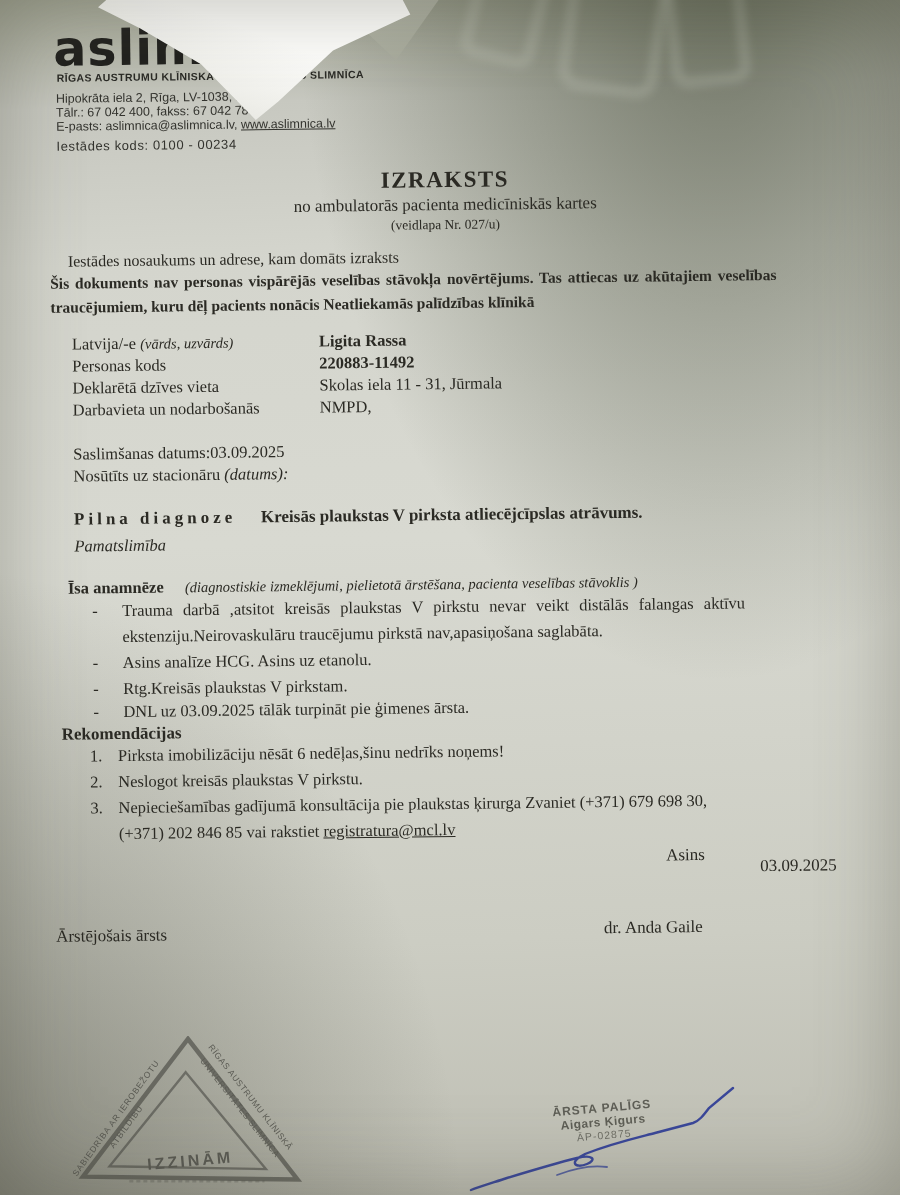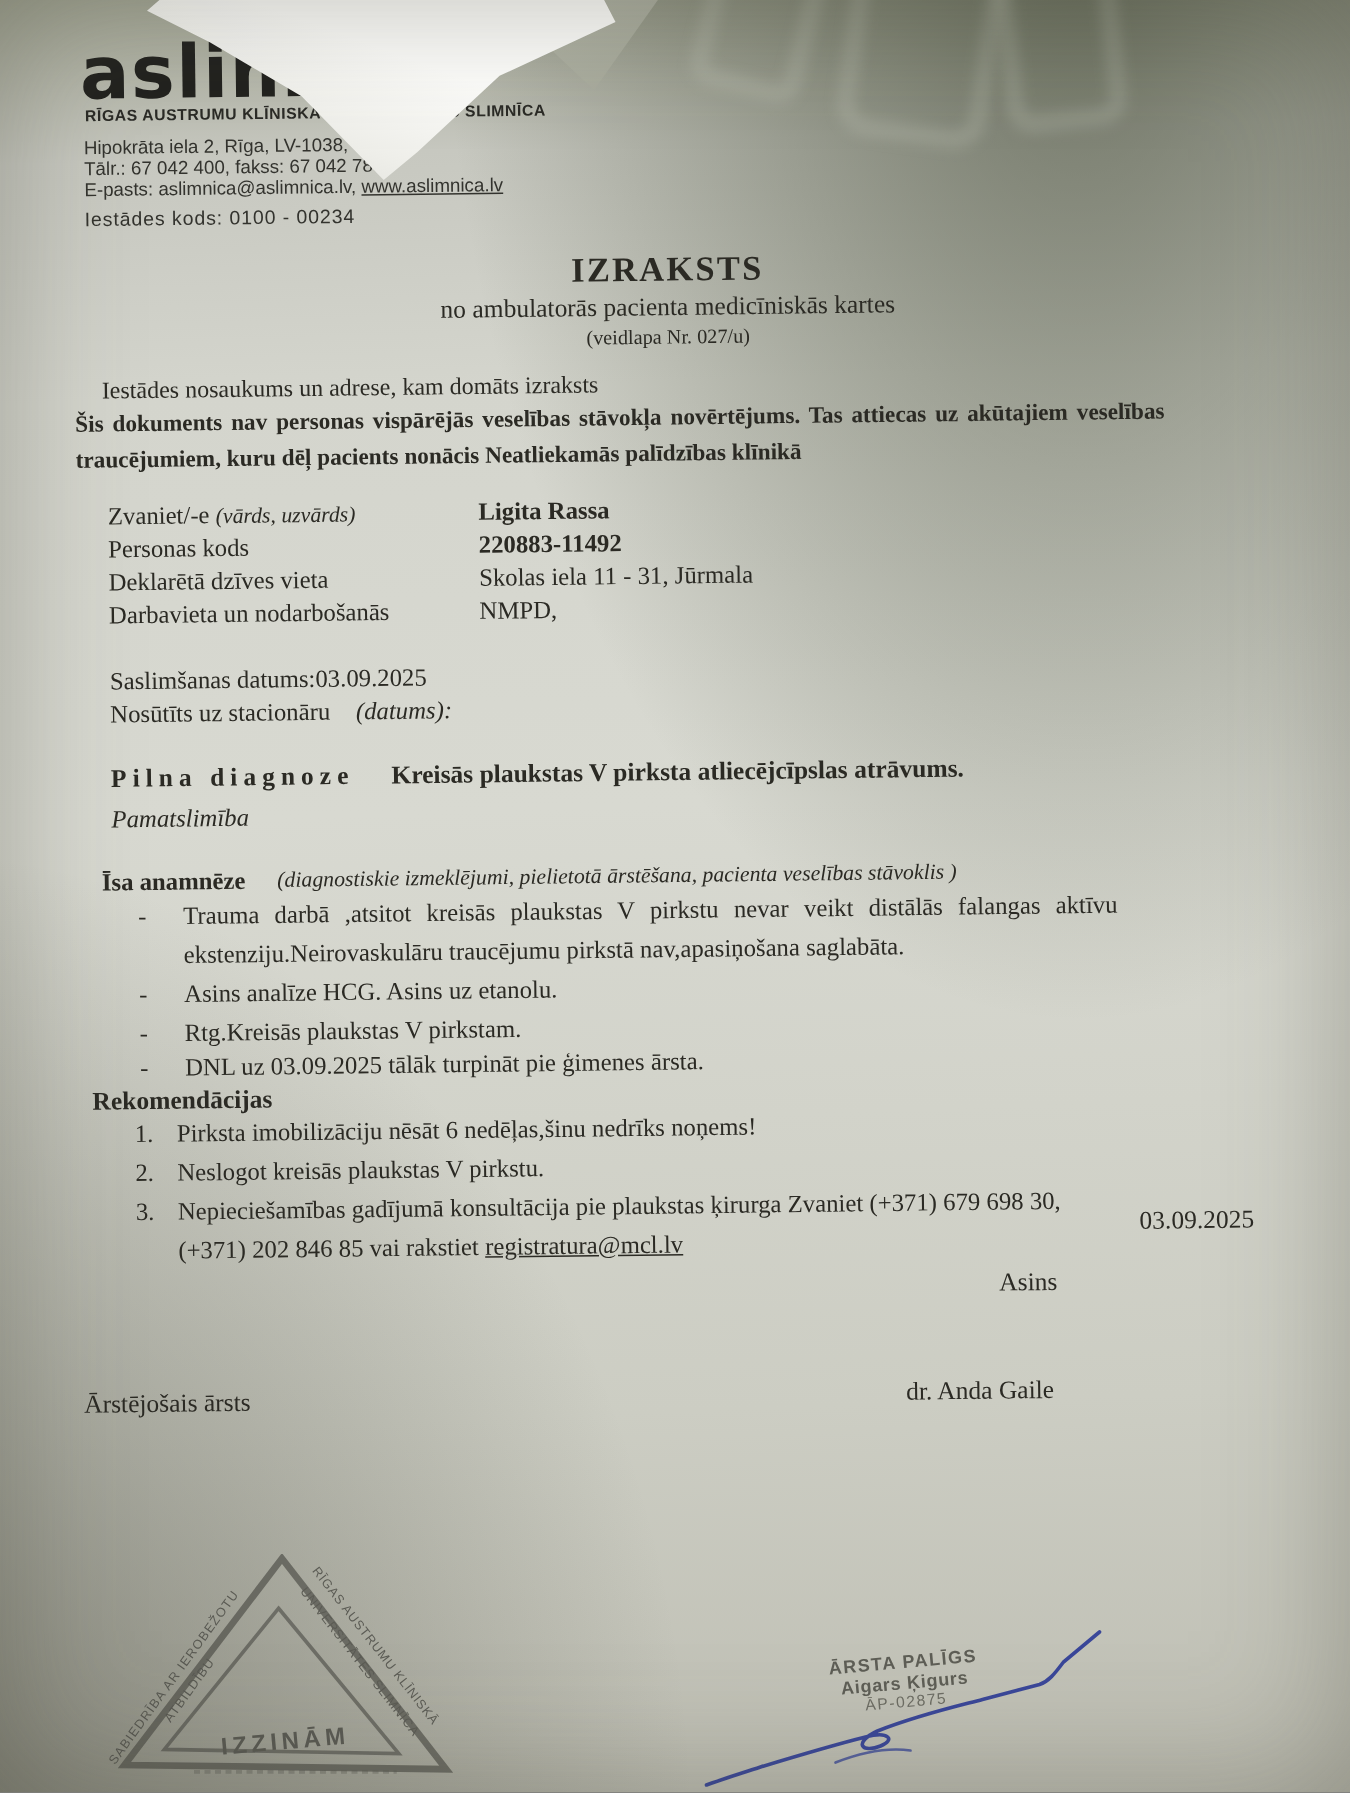--- a/index.html
+++ b/index.html
@@ -11,21 +11,21 @@
     font-family:"Liberation Serif", serif;}
   .vignette{position:absolute;inset:0;box-shadow:inset 0 0 90px rgba(70,72,58,.38);pointer-events:none;z-index:60;}
   .ghost{position:absolute;filter:blur(5px);opacity:.5;border:9px solid rgba(206,209,196,.55);z-index:1;}
   .g1{left:565px;top:-34px;width:80px;height:110px;border-radius:20px;transform:rotate(8deg);}
   .g2{left:668px;top:-28px;width:60px;height:95px;border-radius:16px;transform:rotate(-6deg);}
   .g3{left:470px;top:-40px;width:55px;height:85px;border-radius:14px;transform:rotate(14deg);}
 
   .doc{position:absolute;inset:0;transform:rotate(-0.7deg);color:#2b2a24;z-index:5;}
   .abs{position:absolute;}
   .sans{font-family:"Liberation Sans", sans-serif;}
-  .b{font-weight:700;} .i{font-style:italic;margin-left:13px;} .u{text-decoration:underline;}
+  .b{font-weight:700;} .i{font-style:italic;} .u{text-decoration:underline;}
 
   .logo-word{left:60px;top:20px;font-family:"DejaVu Sans",sans-serif;font-weight:700;font-size:49px;letter-spacing:1px;color:#21211e;line-height:1;}
   .logo-red{left:292px;top:60px;width:14px;height:14px;background:#a8332a;}
   .logo-sub{left:63px;top:67px;font-size:10.5px;font-weight:700;letter-spacing:.4px;color:#2a2a26;}
   .addr{left:62px;top:87px;font-size:12.5px;line-height:14px;color:#33332e;}
   .inst-code{left:62px;top:134px;font-size:13px;letter-spacing:.6px;color:#33332e;}
 
   .title-main{left:0;right:0;top:167px;text-align:center;font-size:23px;font-weight:700;letter-spacing:1.5px;}
   .title-sub{left:0;right:0;top:195px;text-align:center;font-size:17px;}
   .title-form{left:0;right:0;top:217px;text-align:center;font-size:13.5px;}
@@ -51,21 +51,21 @@
   .dash{left:92px;font-size:16.5px;}
   .li{left:122px;font-size:16.5px;}
   .a0{top:597px;word-spacing:6px;} .a0b{top:623px;} .a1{top:649px;} .a2{top:675px;} .a3{top:698px;}
 
   .rec-label{left:60px;top:720px;font-size:17px;font-weight:700;}
   .rec-num{left:88px;font-size:16.5px;}
   .rec-text{left:116px;font-size:16.5px;}
   .rc0{top:742px;} .rc1{top:768px;} .rc2{top:794px;} .rc2b{top:820px;}
 
   .date-label{left:663px;top:848px;font-size:17px;}
-  .date-value{left:757px;top:808px;font-size:17px;}
+  .date-value{left:757px;top:860px;font-size:17px;}
   .physician-label{left:52px;top:922px;font-size:17px;}
   .physician-name{left:600px;top:920px;font-size:17px;}
 
   .fold{position:absolute;left:98px;top:-4px;width:322px;height:124px;z-index:20;
     background:linear-gradient(200deg,#fefefc 40%,#eeeee9 70%,#d9d9d3 100%);
     clip-path:polygon(4% 0,94% 0,97% 15%,73% 44%,56% 85%,49% 100%,32% 55%,13% 26%,0 9%);
     filter:drop-shadow(3px 4px 3px rgba(60,60,48,.5));}
   .fold2{position:absolute;left:330px;top:-2px;width:110px;height:62px;z-index:19;
     background:linear-gradient(160deg,#b9bbae,#a7aa9b);clip-path:polygon(0 0,100% 0,60% 100%);opacity:.8;}
 
@@ -100,21 +100,21 @@
     <div class="abs inst-code sans">Iestādes kods: 0100 - 00234</div>
 
     <div class="abs title-main">IZRAKSTS</div>
     <div class="abs title-sub">no ambulatorās pacienta medicīniskās kartes</div>
     <div class="abs title-form">(veidlapa Nr. 027/u)</div>
 
     <div class="abs addressee">Iestādes nosaukums un adrese, kam domāts izraksts</div>
     <div class="abs discl1">Šis dokuments nav personas vispārējās veselības stāvokļa novērtējums. Tas attiecas uz akūtajiem veselības</div>
     <div class="abs discl2">traucējumiem, kuru dēļ pacients nonācis Neatliekamās palīdzības klīnikā</div>
 
-    <div class="abs p-label r0"><span>Zvaniet/-e</span> <span class="p-note">(vārds, uzvārds)</span></div>
+    <div class="abs p-label r0"><span>Latvija/-e</span> <span class="p-note">(vārds, uzvārds)</span></div>
     <div class="abs p-value r0 b">Ligita Rassa</div>
     <div class="abs p-label r1">Personas kods</div>
     <div class="abs p-value r1 b">220883-11492</div>
     <div class="abs p-label r2">Deklarētā dzīves vieta</div>
     <div class="abs p-value r2">Skolas iela 11 - 31, Jūrmala</div>
     <div class="abs p-label r3">Darbavieta un nodarbošanās</div>
     <div class="abs p-value r3">NMPD,</div>
 
     <div class="abs onset">Saslimšanas datums:03.09.2025</div>
     <div class="abs referred"><span>Nosūtīts uz stacionāru </span><span class="i">(datums):</span></div>

